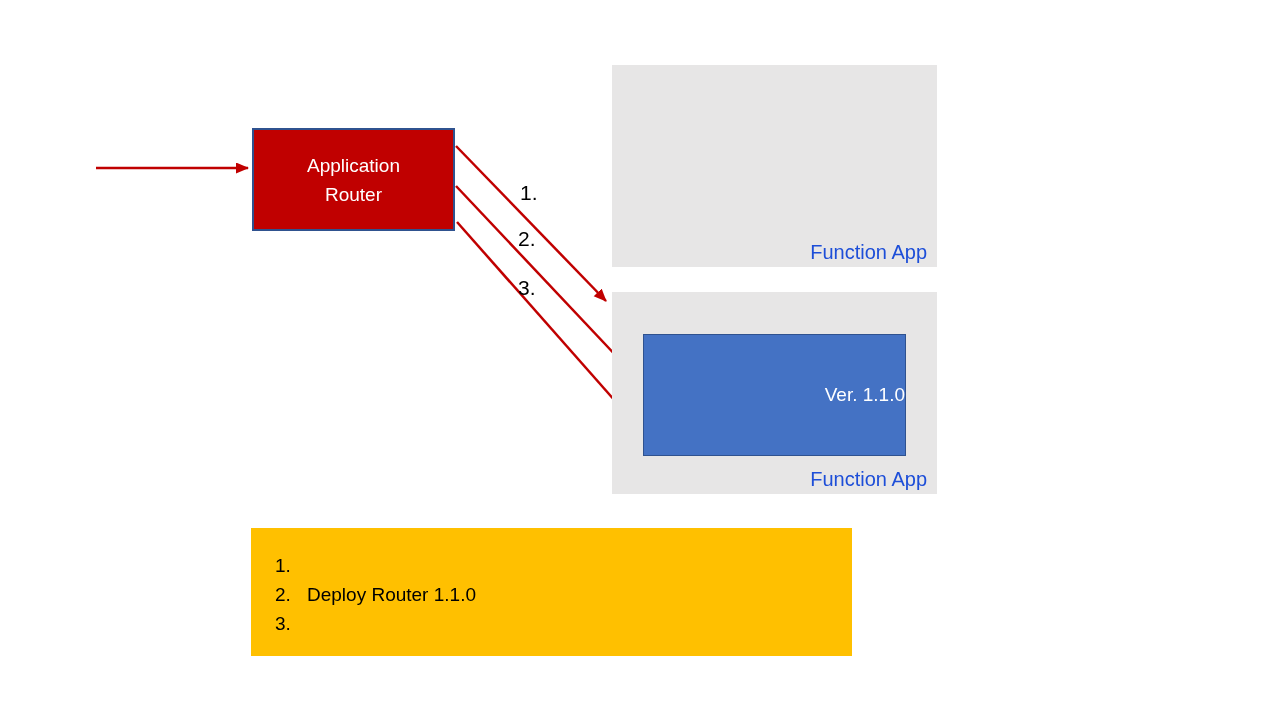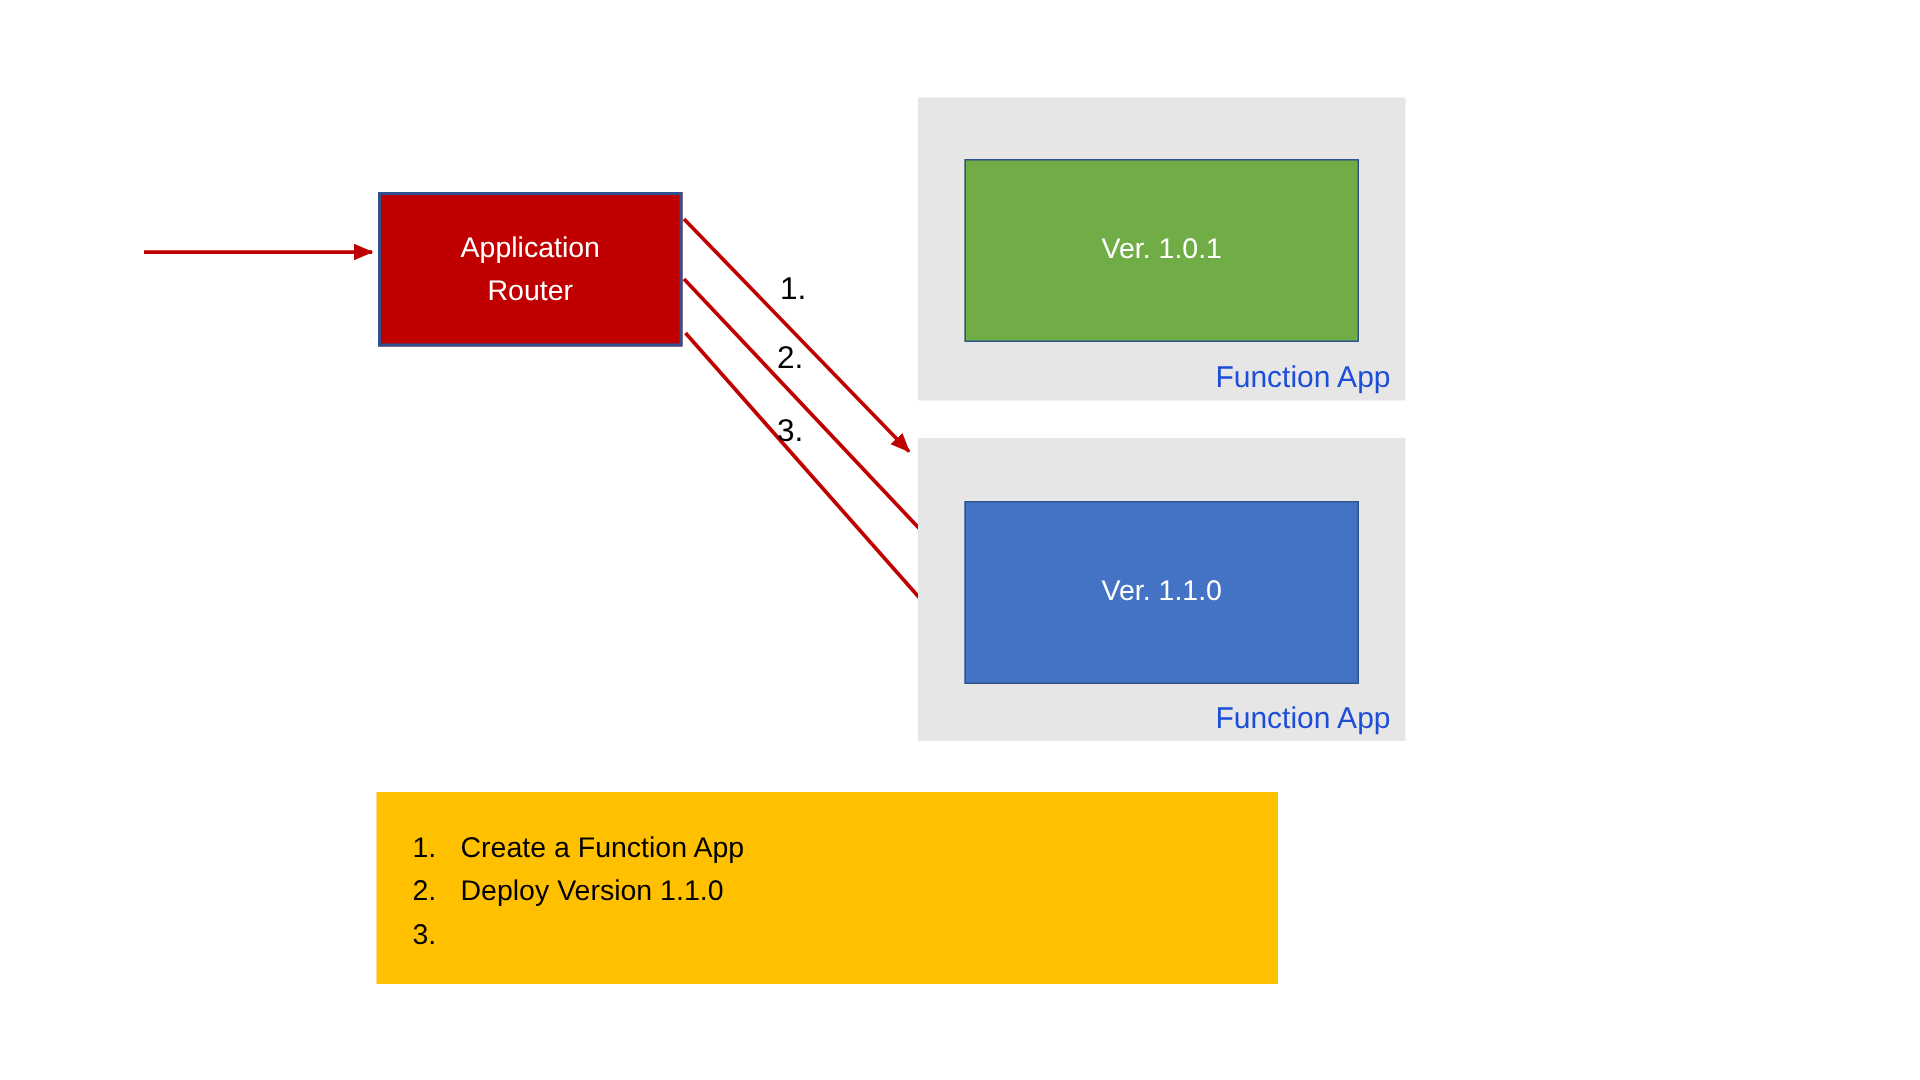--- a/index.html
+++ b/index.html
@@ -60,21 +60,21 @@
     left: 31px;
     width: 263px;
     height: 122px;
     border: 1px solid #2f528f;
     box-sizing: border-box;
     display: flex;
     align-items: center;
     justify-content: center;
   }
   .vb1 { top: 41px; background: #70ad47; }
-  .vb2 { top: 42px; background: #4472c4; }
+  .vb2 { top: 42px; background: #4472c4; justify-content: flex-end; }
   .version-label {
     color: #ffffff;
     font-size: 19px;
   }
   .fa-caption {
     position: absolute;
     right: 10px;
     bottom: 3px;
     color: #1d4ed8;
     font-size: 20px;
@@ -130,40 +130,36 @@
 
   <div class="router-box">
     <span class="router-label">Application Router</span>
   </div>
 
   <div class="arrow-label al1">1.</div>
   <div class="arrow-label al2">2.</div>
   <div class="arrow-label al3">3.</div>
 
   <div class="function-app fa1">
-    <div class="version-box vb1">
-      <span class="version-label">Ver. 1.0.1</span>
-    </div>
     <div class="fa-caption">Function App</div>
   </div>
 
   <div class="function-app fa2">
     <div class="version-box vb2">
       <span class="version-label">Ver. 1.1.0</span>
     </div>
     <div class="fa-caption">Function App</div>
   </div>
 
   <div class="legend">
     <div class="legend-row">
       <span class="legend-num">1.</span>
-      <span class="legend-text">Create a Function App</span>
     </div>
     <div class="legend-row">
       <span class="legend-num">2.</span>
-      <span class="legend-text">Deploy Version 1.1.0</span>
+      <span class="legend-text">Deploy Router 1.1.0</span>
     </div>
     <div class="legend-row">
       <span class="legend-num">3.</span>
     </div>
   </div>
 
 </div>
 
 </body></html>

